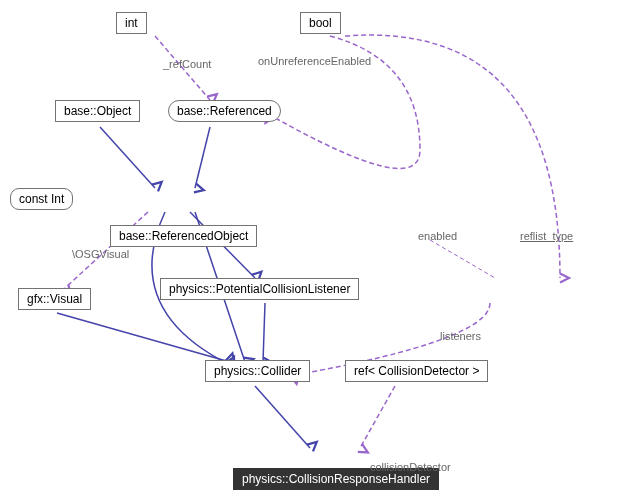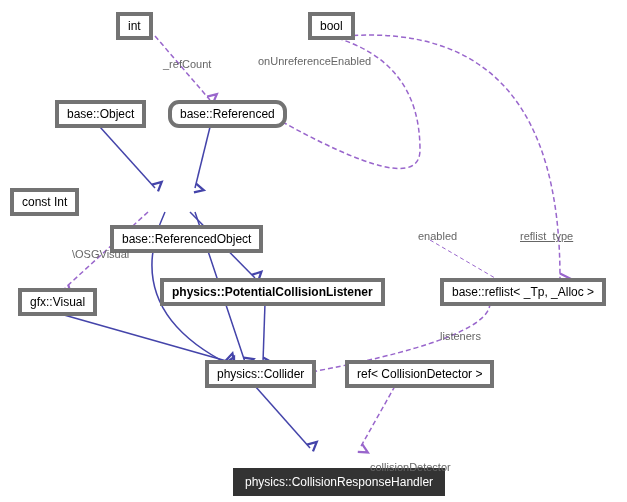--- a/index.html
+++ b/index.html
@@ -12,21 +12,21 @@
       overflow: hidden;
       position: relative;
     }
     .diagram-container {
       width: 627px;
       height: 502px;
       position: relative;
     }
     .node-box {
       position: absolute;
-      border: 4px solid #737373;
+      border: 1px solid #737373;
       background: #fff;
       padding: 3px 8px;
       font-size: 12px;
       white-space: nowrap;
       text-align: center;
     }
     .node-box.dark {
       background: #333;
       color: #fff;
       border-color: #333;
@@ -94,35 +94,34 @@
 
     <line x1="255" y1="386" x2="310" y2="448" stroke="#4444aa" stroke-width="1.5" marker-end="url(#arrow-solid-end)"></line>
 
     <line x1="395" y1="386" x2="360" y2="448" stroke="#9966cc" stroke-width="1.5" stroke-dasharray="5,3" marker-end="url(#arrow-dashed-end)"></line>
 
     <path d="M 165 212 Q 120 310 230 365" stroke="#4444aa" stroke-width="1.5" fill="none" marker-end="url(#arrow-solid-end)"></path>
   </svg>
 
   <div class="node-box" style="left:116px; top:12px;">int</div>
 
-  <div class="node-box" style="left:300px; top:12px;margin-left:8px;">bool</div>
+  <div class="node-box" style="left:300px; top:12px;">bool</div>
 
   <div class="node-box" style="left:55px; top:100px;">base::Object</div>
 
   <div class="node-box" style="left:168px; top:100px;border-radius:11px;">base::Referenced</div>
 
-  <div class="node-box" style="left:10px; top:188px;">const Int</div>
+  <div class="node-box" style="left:10px; top:188px;border-radius:9px;">const Int</div>
 
   <div class="node-box" style="left:110px; top:188px;margin-top:37px;">base::ReferencedObject</div>
 
   <div class="node-box" style="left:18px; top:288px;">gfx::Visual</div>
 
-  <div class="node-box" style="left:160px; top:278px;font-weight:bold;">physics::PotentialCollisionListener</div>
+  <div class="node-box" style="left:160px; top:278px;">physics::PotentialCollisionListener</div>
 
-  <div class="node-box" style="left:440px; top:278px;">base::reflist&lt; _Tp, _Alloc &gt;</div>
 
   <div class="node-box" style="left:205px; top:360px;">physics::Collider</div>
 
   <div class="node-box" style="left:345px; top:360px;">ref&lt; CollisionDetector &gt;</div>
 
   <div class="node-box dark" style="left:233px; top:468px;">physics::CollisionResponseHandler</div>
 
   <div class="node-label" style="left:115px; top:58px;margin-left:48px;">_refCount</div>
 
   <div class="node-label" style="left:258px; top:55px;">onUnreferenceEnabled</div>

